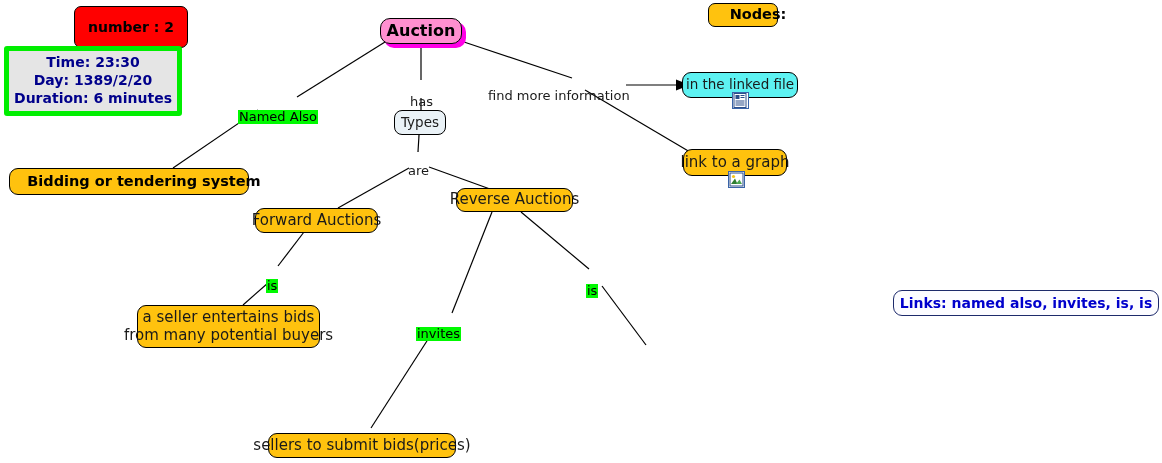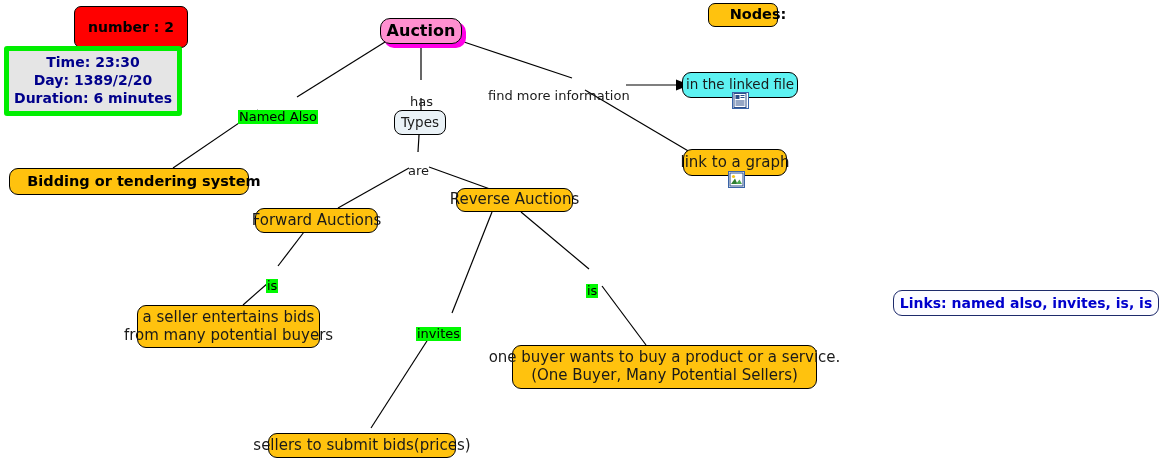--- a/index.html
+++ b/index.html
@@ -178,22 +178,20 @@
 
   <div class="node n-concept" style="left:255px; top:208px; width:123px; height:25px;">Forward Auctions</div>
 
   <div class="node n-concept" style="left:456px; top:188px; width:117px; height:24px;">Reverse Auctions</div>
 
   <div class="node n-concept" style="left:137px; top:305px; width:183px; height:43px;">a seller entertains bids
 from many potential buyers</div>
 
   <div class="node n-concept" style="left:268px; top:433px; width:188px; height:25px;">sellers to submit bids(prices)</div>
 
-  <div class="node n-concept" style="left:512px; top:345px; width:305px; height:44px;">one buyer wants to buy a product or a service.
-(One Buyer, Many Potential Sellers)</div>
 
   <div class="node n-cyan" style="left:682px; top:72px; width:116px; height:26px;">in the linked file</div>
 
   <div class="node n-concept" style="left:683px; top:149px; width:104px; height:27px;">link to a graph</div>
 
   <div class="res-icon" style="left:732px; top:92px;">
     <svg width="15" height="15" viewBox="0 0 15 15" xmlns="http://www.w3.org/2000/svg">
       <rect x="1" y="0.5" width="12" height="14" fill="#ffffff" stroke="#2c4f8a" stroke-width="1"></rect>
       <rect x="2.5" y="2" width="4" height="4" fill="#2c4f8a"></rect>
       <rect x="7.5" y="2" width="4" height="1" fill="#2c4f8a"></rect>

